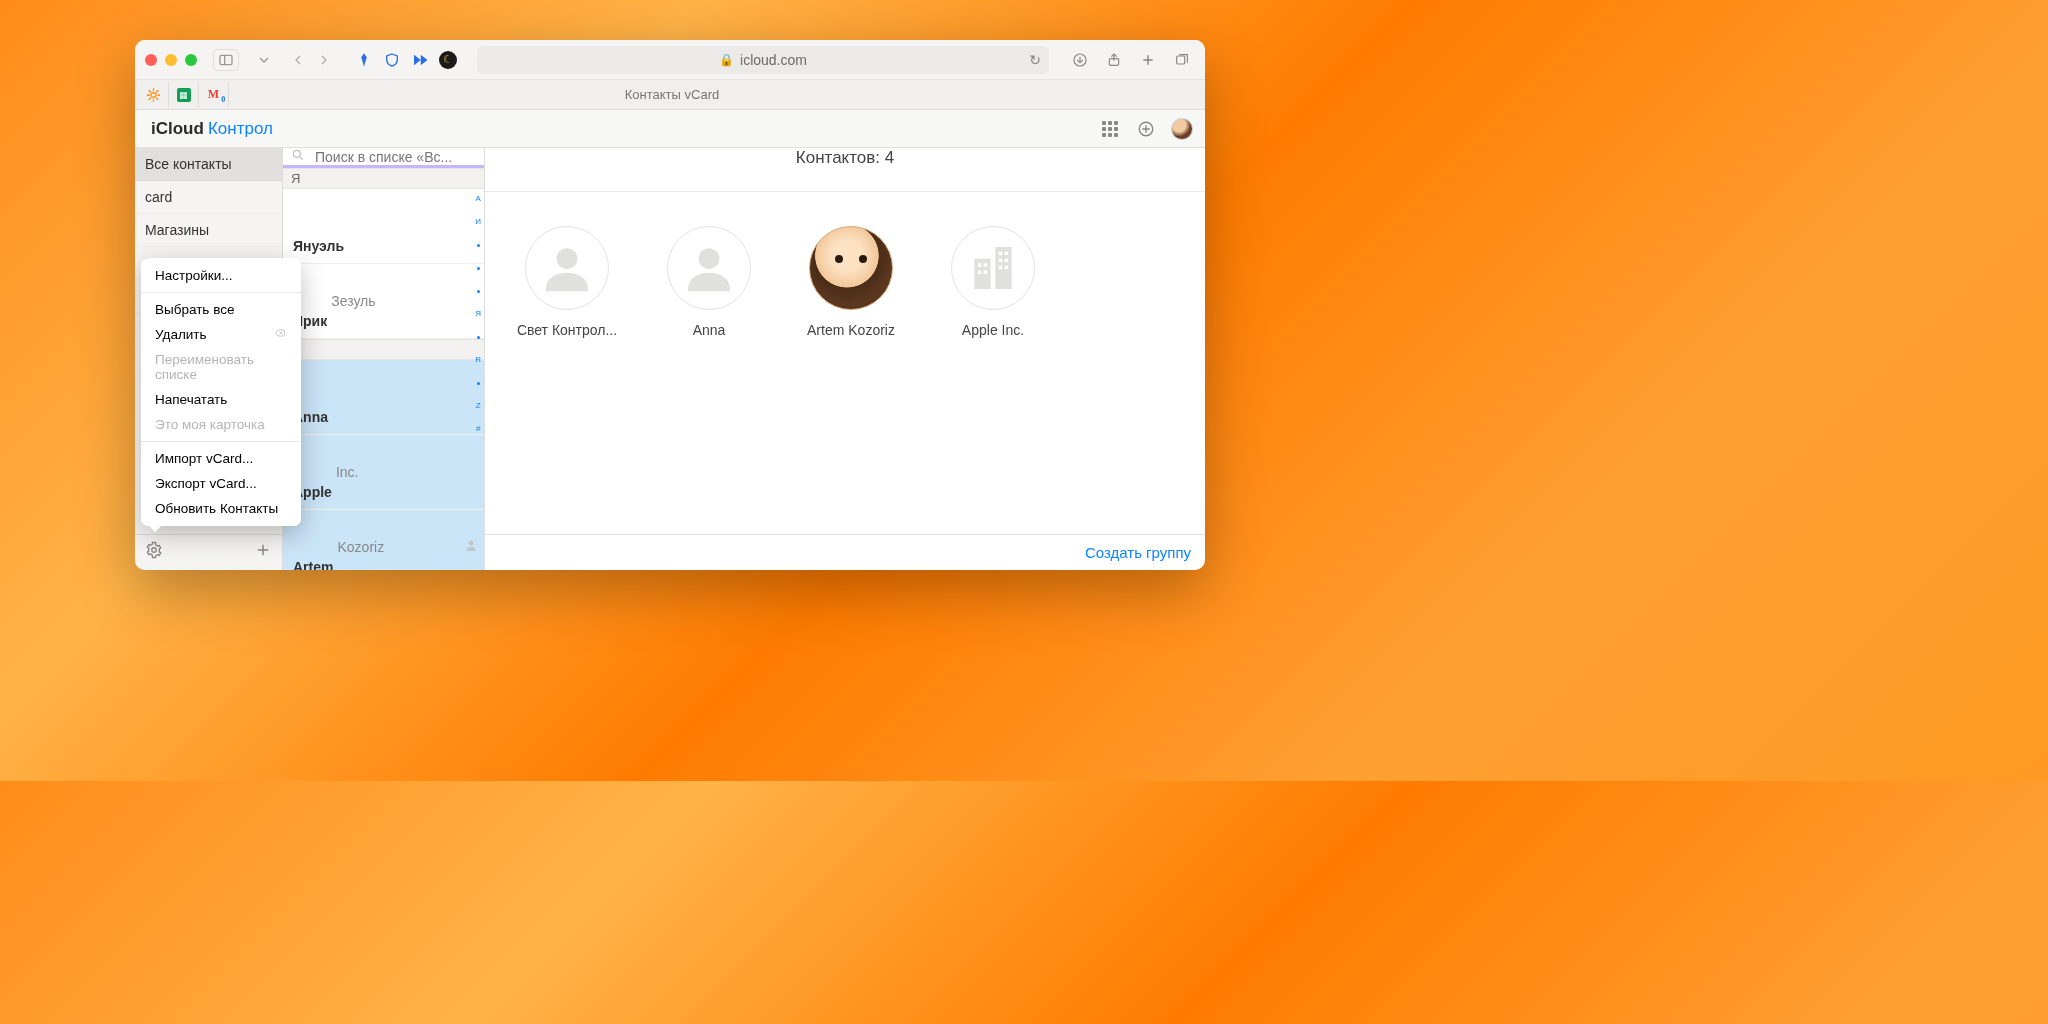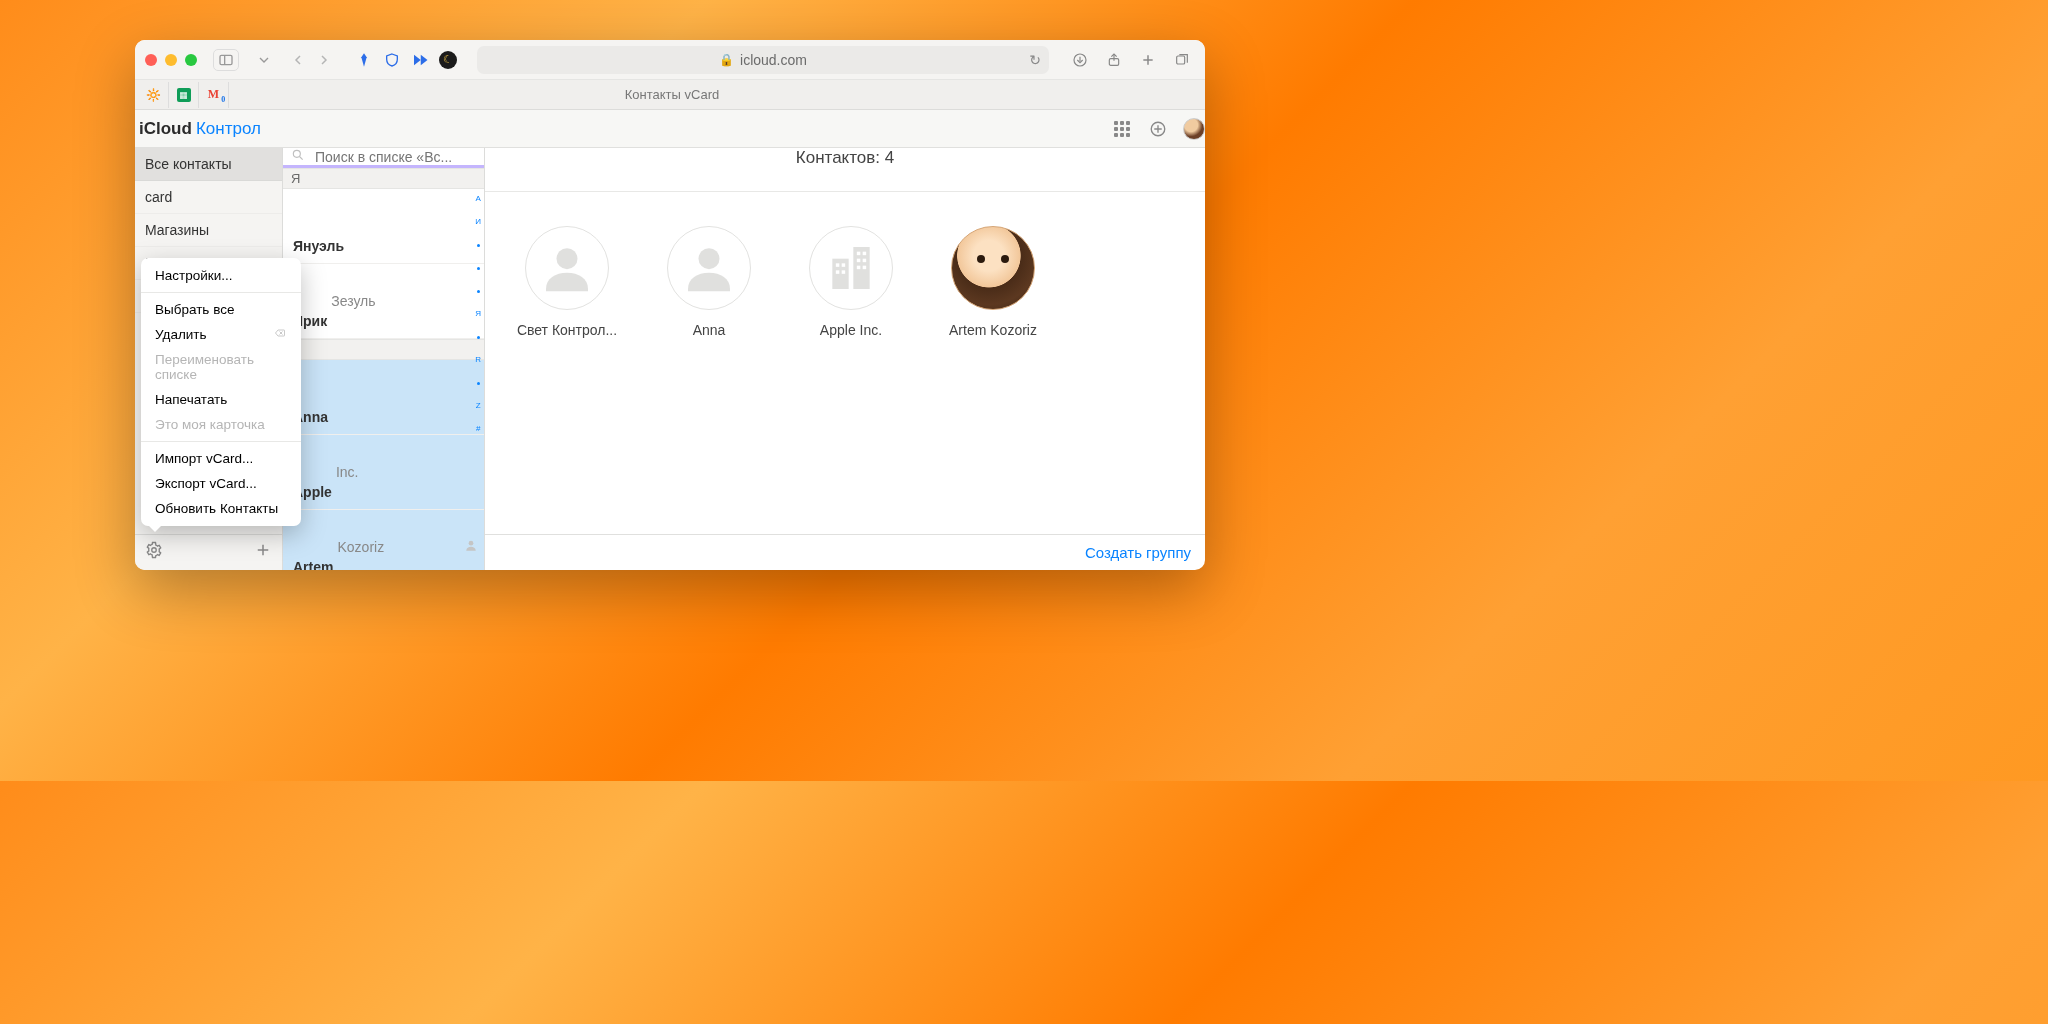--- a/index.html
+++ b/index.html
@@ -101,21 +101,21 @@
   font-size:13px; color:#777;
   display:flex; align-items:center; justify-content:center; gap:4px;
 }
 .tab-title-area .apple-g { color:#888; }
 
 .header {
   height: 38px;
   background: #f7f7f5;
   border-bottom: 1px solid #e0e0de;
   display:flex; align-items:center;
-  padding:0 0;
+  padding:0 12px;
   justify-content: space-between;
 }
 .header-left { display:flex; align-items:center; gap:4px; font-size:17px; }
 .header-left .apple-g { color:#2b2b2b; }
 .header-left .icloud { color:#2b2b2b; font-weight:600; }
 .header-left .app-name { color:#0a84ff; font-weight:500; }
 
 .header-right { display:flex; align-items:center; gap:14px; }
 .header-right .hi { width:22px; height:22px; display:flex; align-items:center; justify-content:center; color:#888; cursor:pointer; }
 .avatar-sm {
@@ -591,42 +591,42 @@
           <div class="card">
             <div class="circle">
               <svg viewBox="0 0 24 24" fill="#e0e0de">
                 <circle cx="12" cy="8" r="4.5"></circle>
                 <path d="M3 21c0-4.5 4-7 9-7s9 2.5 9 7v1H3z"></path>
               </svg>
             </div>
             <div class="name">Anna</div>
           </div>
           <div class="card">
+            <div class="circle memoji"></div>
+            <div class="name">Artem Kozoriz</div>
+          </div>
+          <div class="card">
             <div class="circle">
               <svg viewBox="0 0 24 24" fill="#e0e0de">
                 <rect x="4" y="8" width="7" height="13"></rect>
                 <rect x="13" y="3" width="7" height="18"></rect>
                 <rect x="5.5" y="10" width="1.5" height="1.5" fill="#fff"></rect>
                 <rect x="8" y="10" width="1.5" height="1.5" fill="#fff"></rect>
                 <rect x="5.5" y="13" width="1.5" height="1.5" fill="#fff"></rect>
                 <rect x="8" y="13" width="1.5" height="1.5" fill="#fff"></rect>
                 <rect x="14.5" y="5" width="1.5" height="1.5" fill="#fff"></rect>
                 <rect x="17" y="5" width="1.5" height="1.5" fill="#fff"></rect>
                 <rect x="14.5" y="8" width="1.5" height="1.5" fill="#fff"></rect>
                 <rect x="17" y="8" width="1.5" height="1.5" fill="#fff"></rect>
                 <rect x="14.5" y="11" width="1.5" height="1.5" fill="#fff"></rect>
                 <rect x="17" y="11" width="1.5" height="1.5" fill="#fff"></rect>
               </svg>
             </div>
             <div class="name">Apple Inc.</div>
           </div>
-          <div class="card">
-            <div class="circle memoji"></div>
-            <div class="name">Artem Kozoriz</div>
-          </div>
         </div>
       <div class="detail-footer">
         <a>Создать группу</a>
       </div>
     </div>
 
   </div>
 </div>
 
 </body></html>

